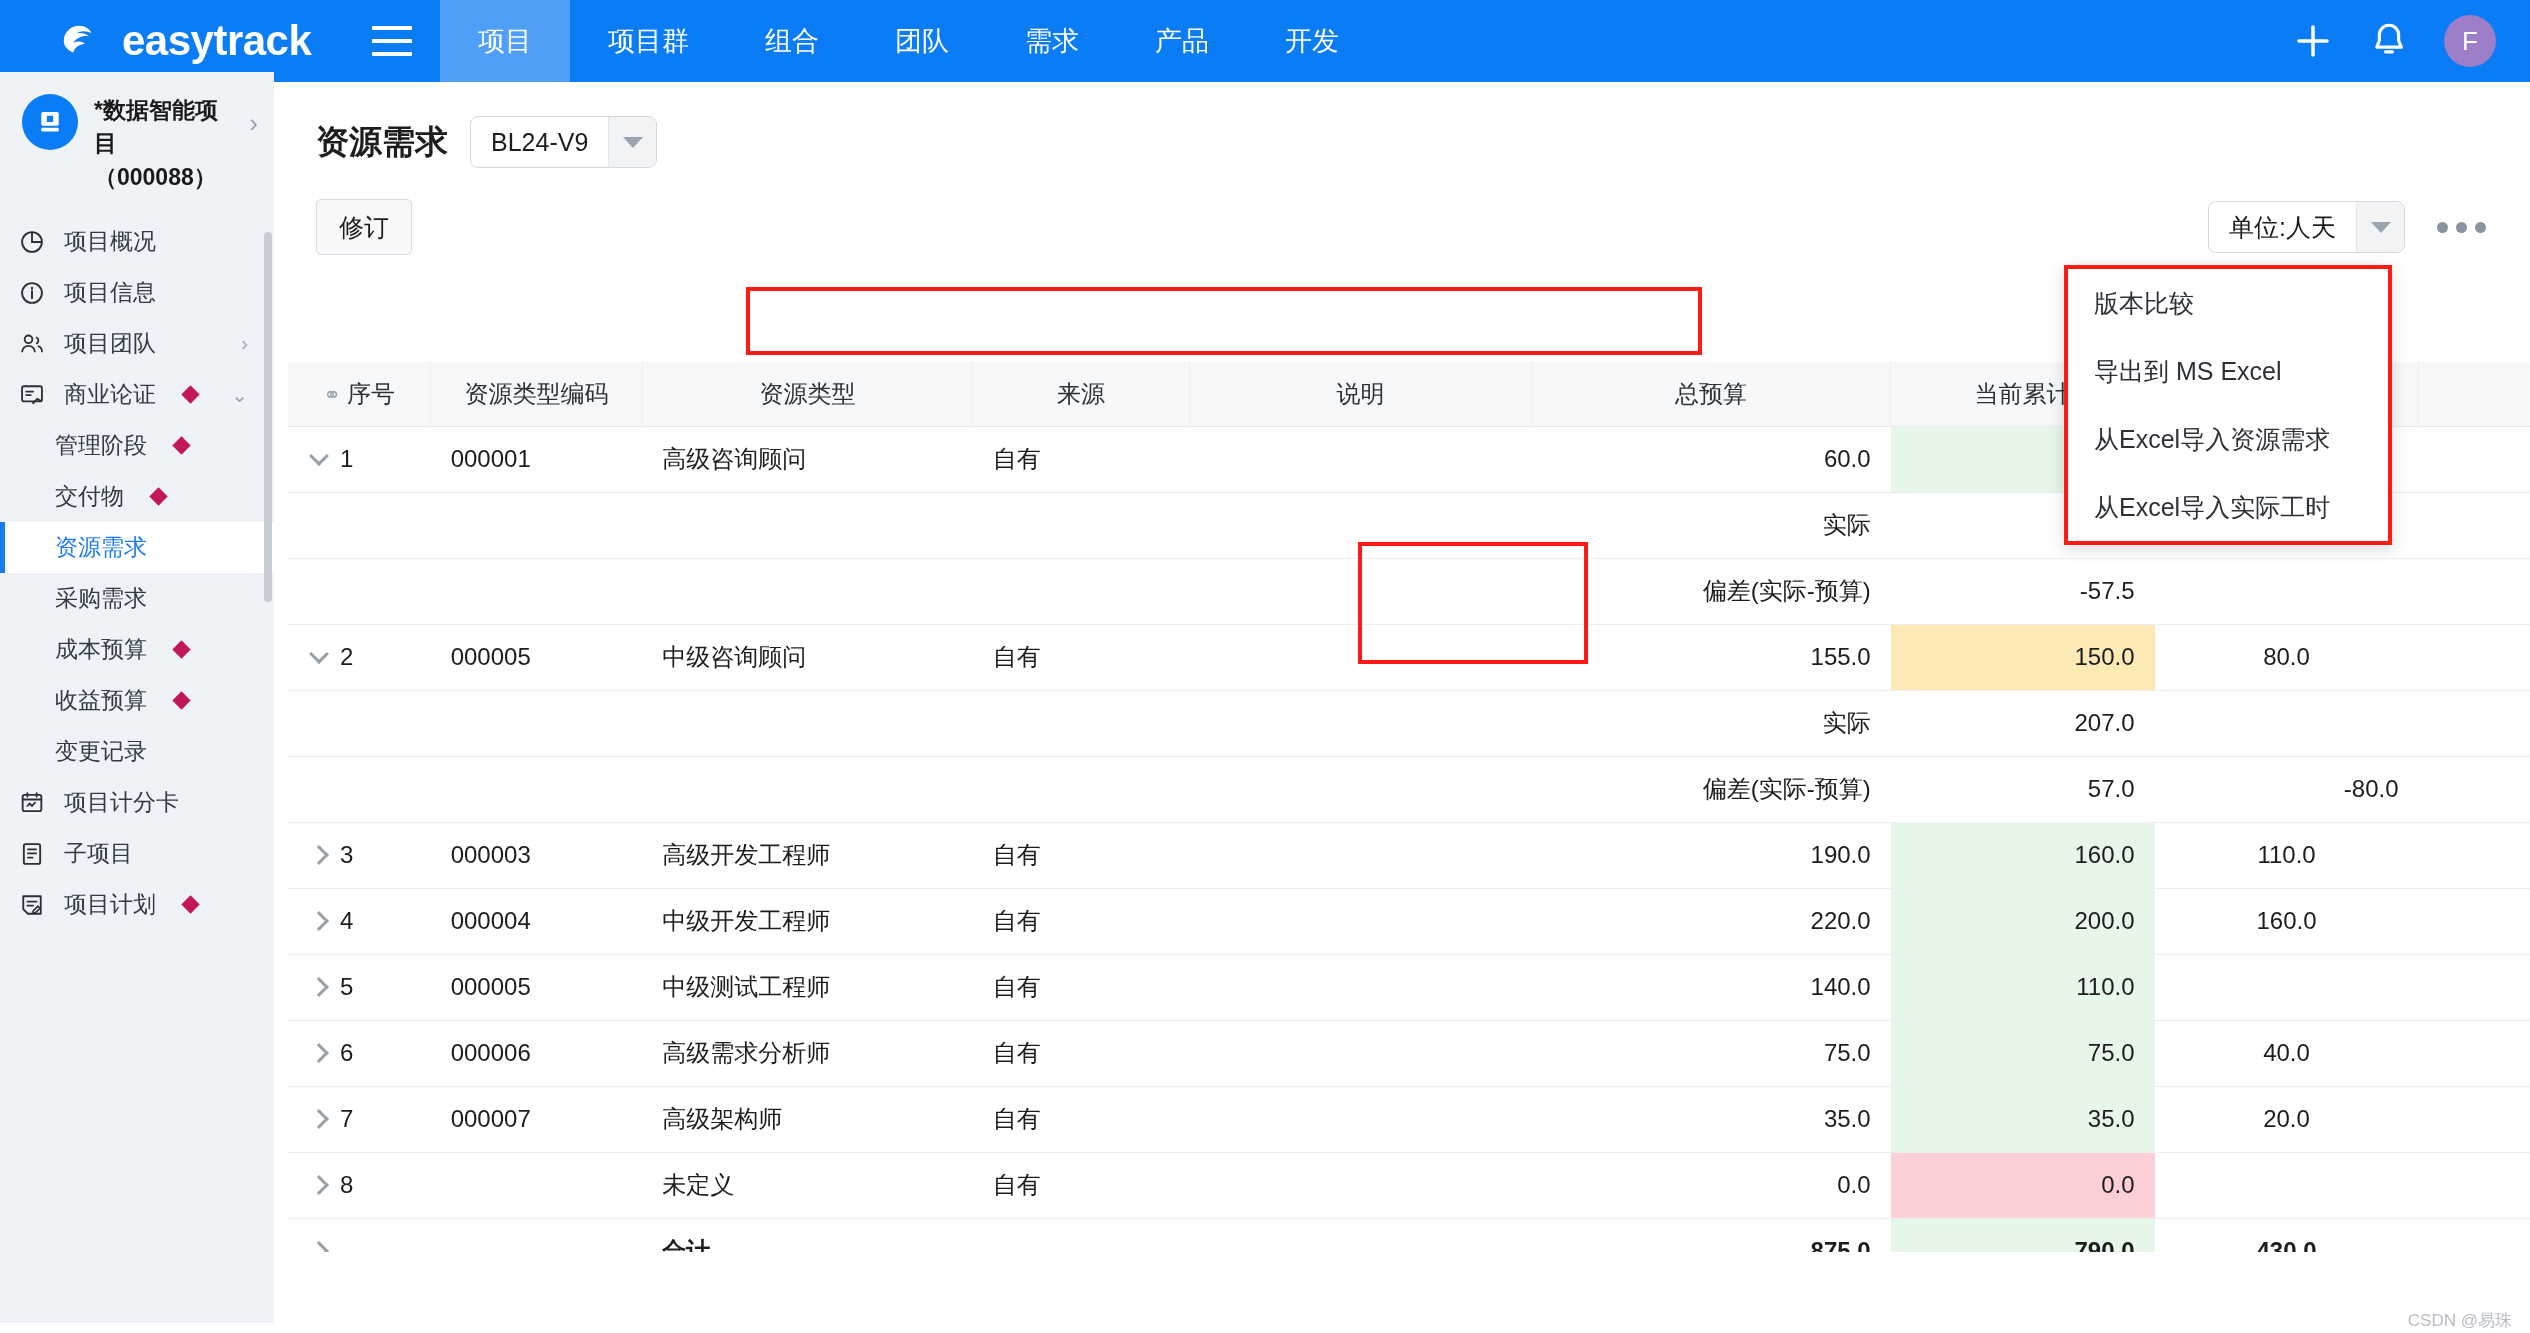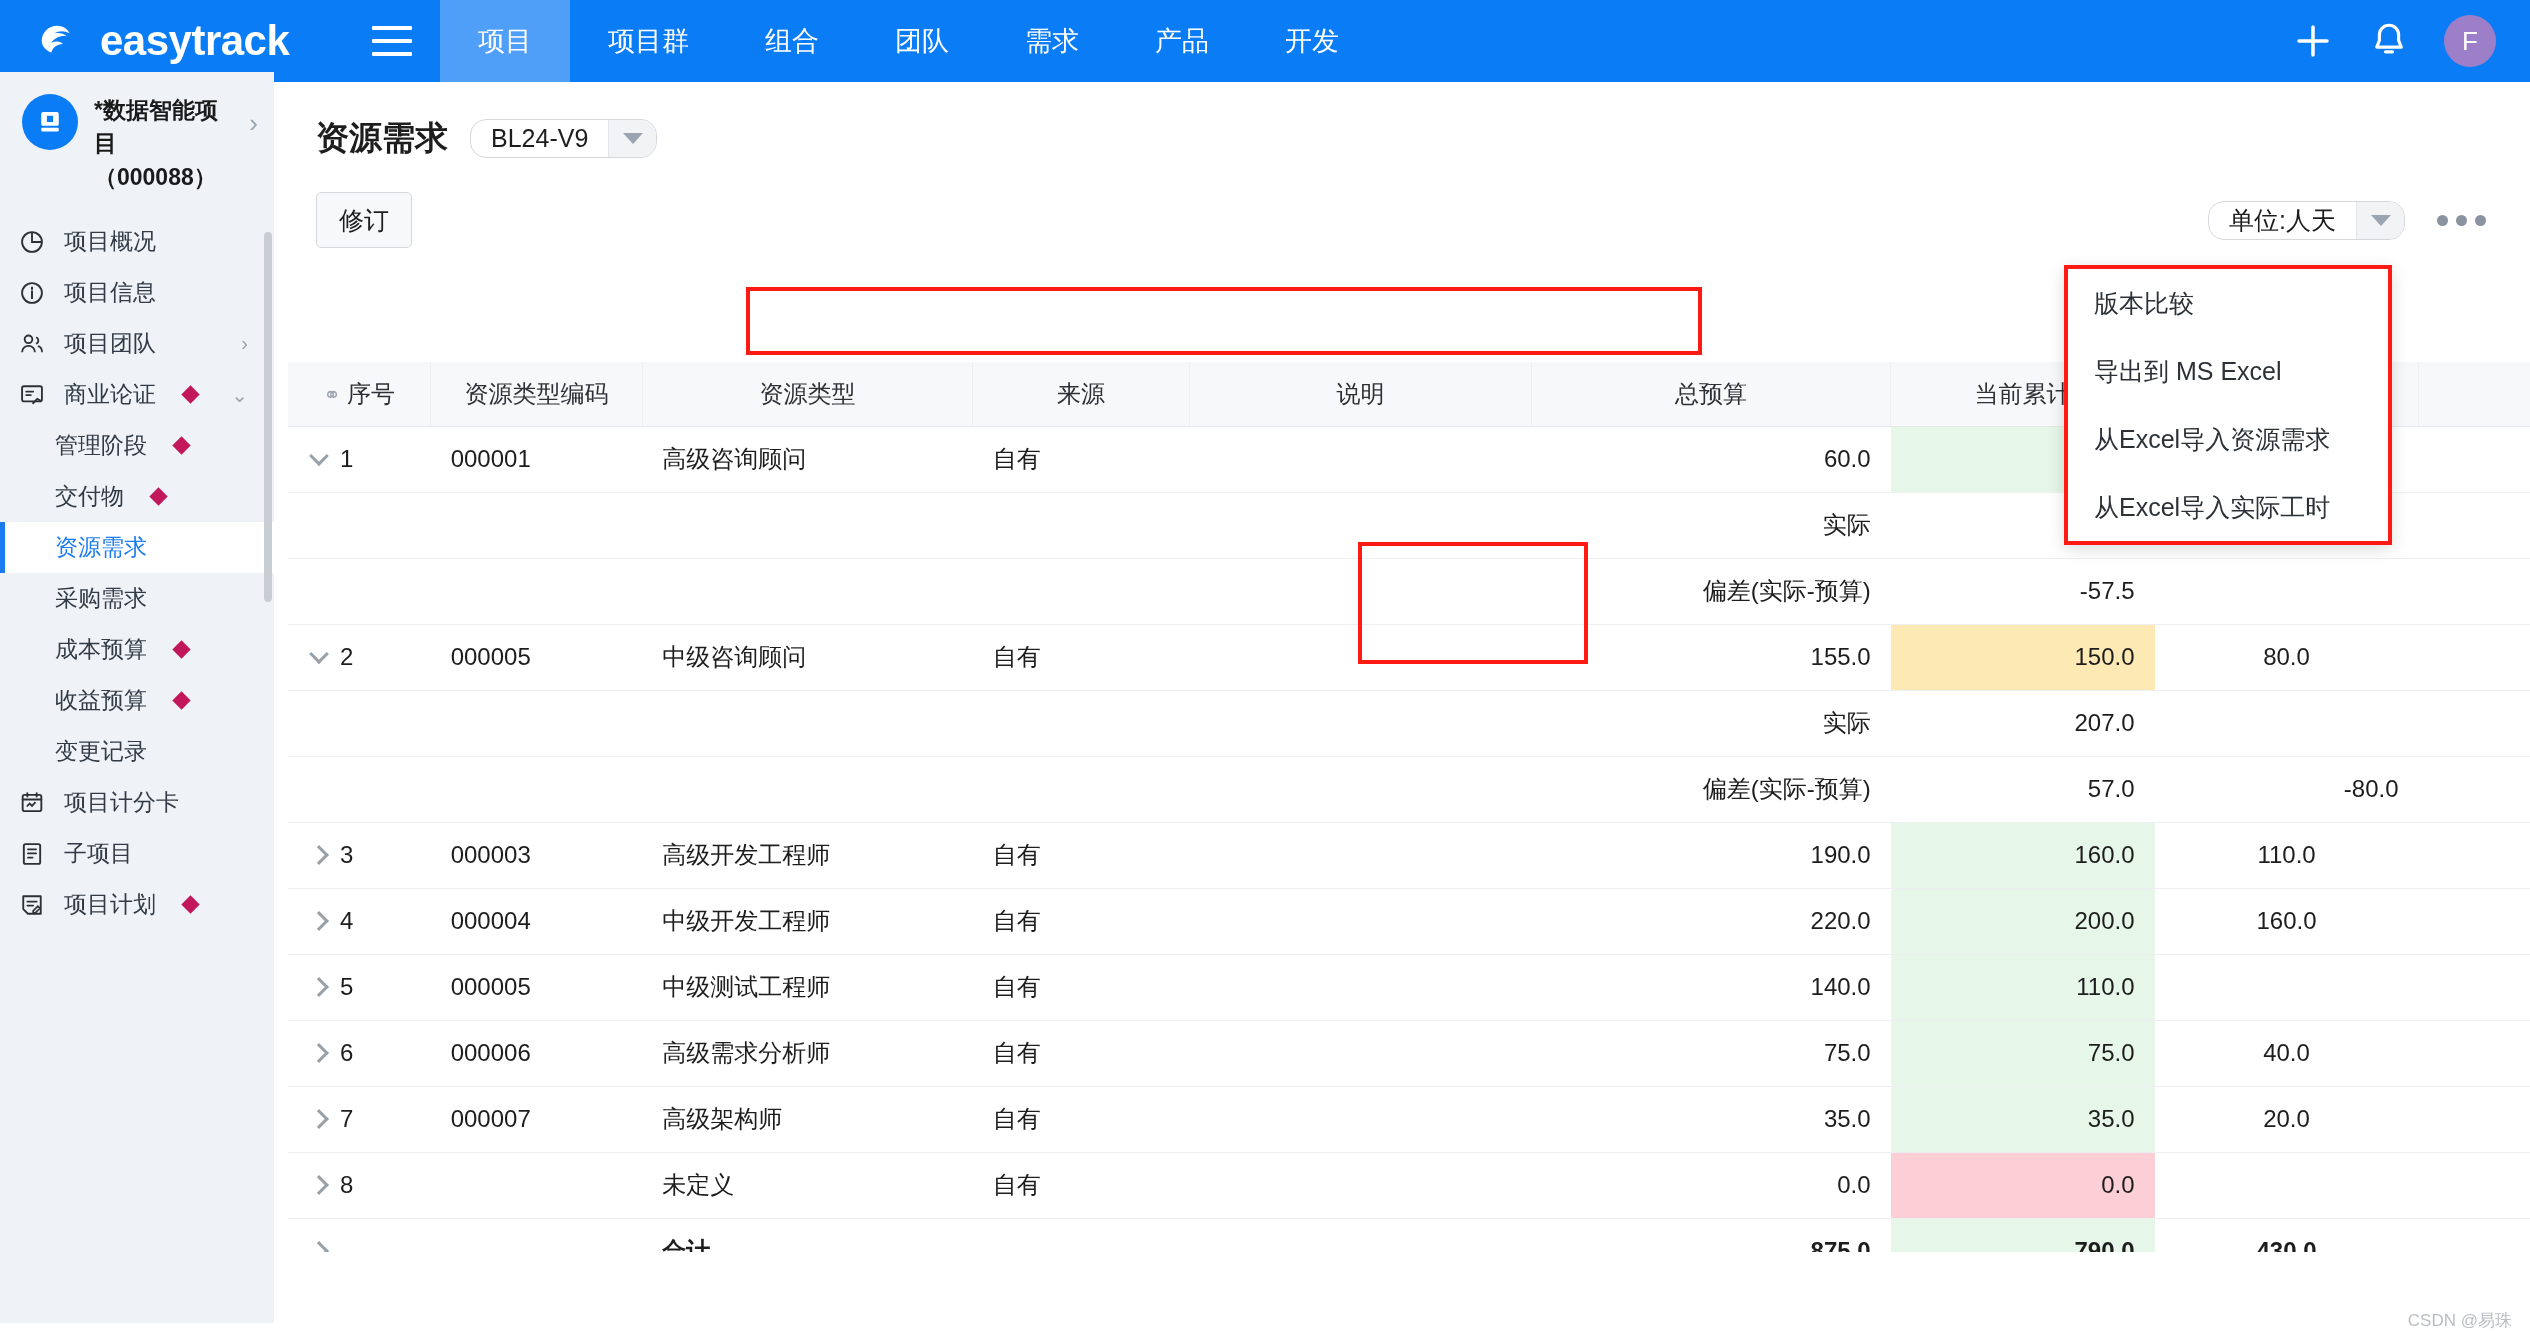--- a/index.html
+++ b/index.html
@@ -11,21 +11,21 @@
   }
   #app { position: relative; width: 2530px; height: 1333px; }
 
   
   .topbar {
     position: absolute; top: 0; left: 0; width: 2530px; height: 82px;
     background: #0a7cf5; display: flex; align-items: stretch;
   }
   .brand {
     width: 440px; height: 82px; display: flex; align-items: center;
-    padding-left: 36px; gap: 18px; flex-shrink: 0;
+    padding-left: 58px; gap: 18px; flex-shrink: 0;
   }
   .brand-logo { width: 46px; height: 46px; flex-shrink: 0; }
   .brand-name {
     color: #fff; font-size: 42px; font-weight: 700; letter-spacing: -0.5px;
     line-height: 1;
   }
   .hamburger {
     margin-left: auto; margin-right: 28px; width: 40px; height: 30px;
     display: flex; flex-direction: column; justify-content: space-between;
     cursor: pointer;
@@ -100,21 +100,21 @@
   .main {
     position: absolute; top: 82px; left: 274px; width: 2256px; height: 1251px;
     background: #ffffff;
   }
   .page-head {
     display: flex; align-items: center; padding: 34px 0 0 42px; gap: 22px;
   }
   .page-title { font-size: 33px; font-weight: 700; color: #1d1d1d; }
   .select-box {
     display: flex; align-items: stretch; border: 1px solid #d4d8dd;
-    border-radius: 16px; height: 39px; background: #fff; cursor: pointer;
+    border-radius: 8px; height: 52px; background: #fff; cursor: pointer;
     overflow: hidden;
   }
   .select-val {
     padding: 0 20px; display: flex; align-items: center; font-size: 25px;
     color: #1d1d1d; white-space: nowrap;
   }
   .select-arrow {
     width: 48px; background: #f2f3f5; border-left: 1px solid #e3e6ea;
     display: flex; align-items: center; justify-content: center;
   }

